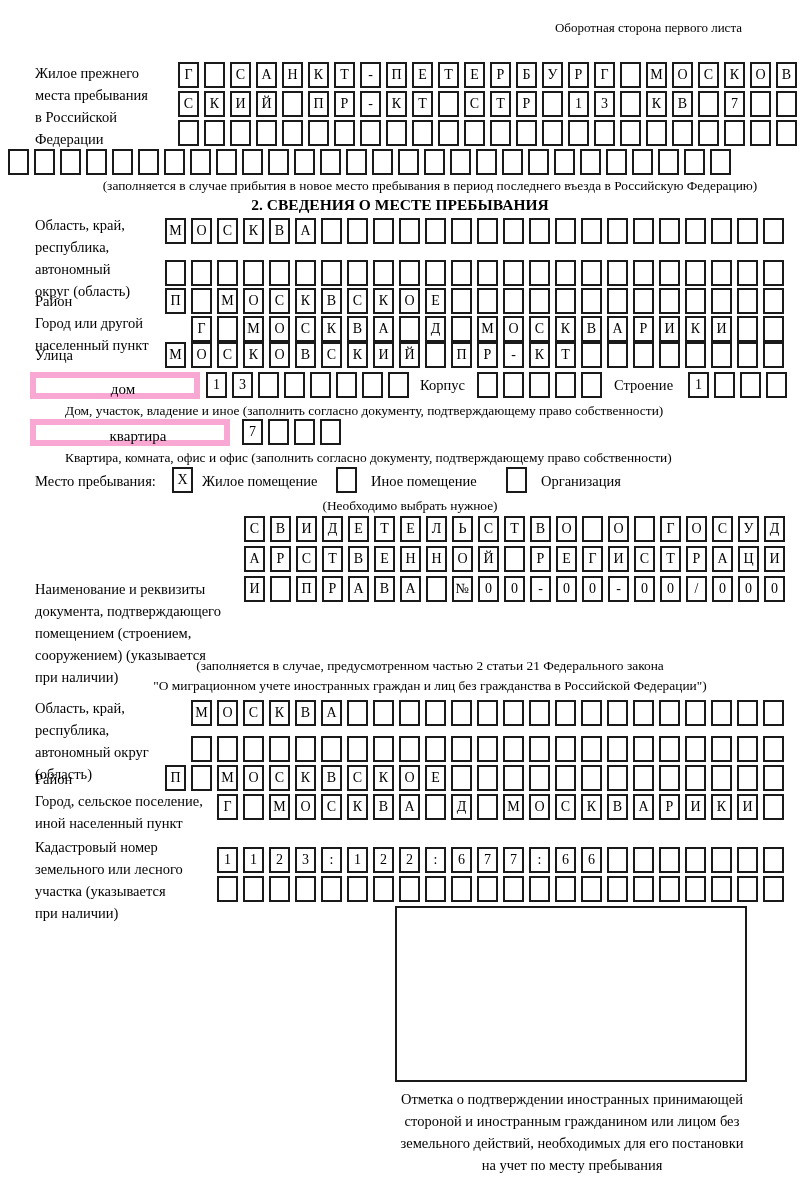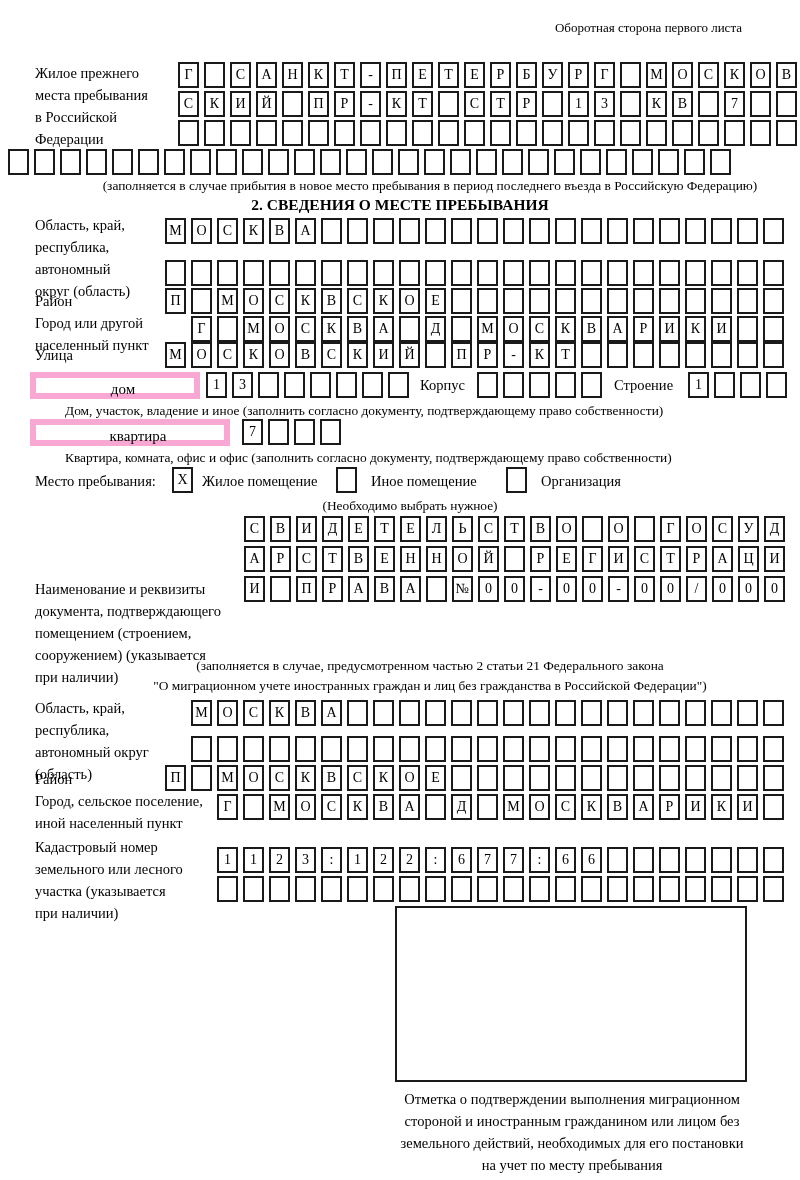--- a/index.html
+++ b/index.html
@@ -579,19 +579,19 @@
       <span class="cell"></span>
       <span class="cell"></span>
       <span class="cell"></span>
       <span class="cell"></span>
       <span class="cell"></span>
       <span class="cell"></span>
     </div>
 
   <div class="stampbox" style="left:395px;top:906px;width:352px;height:176px;"></div>
   <div class="abs" style="left:392px;top:1088px;width:360px;text-align:center;font-size:14.5px;line-height:22px;">
-    <div>Отметка о подтверждении выполнения миграционном</div>
+    <div>Отметка о подтверждении иностранных принимающей</div>
     <div>стороной и иностранным гражданином или лицом без</div>
     <div>земельного действий, необходимых для его постановки</div>
     <div>на учет по месту пребывания</div>
   </div>
 
 </div>
 
 </body></html>

